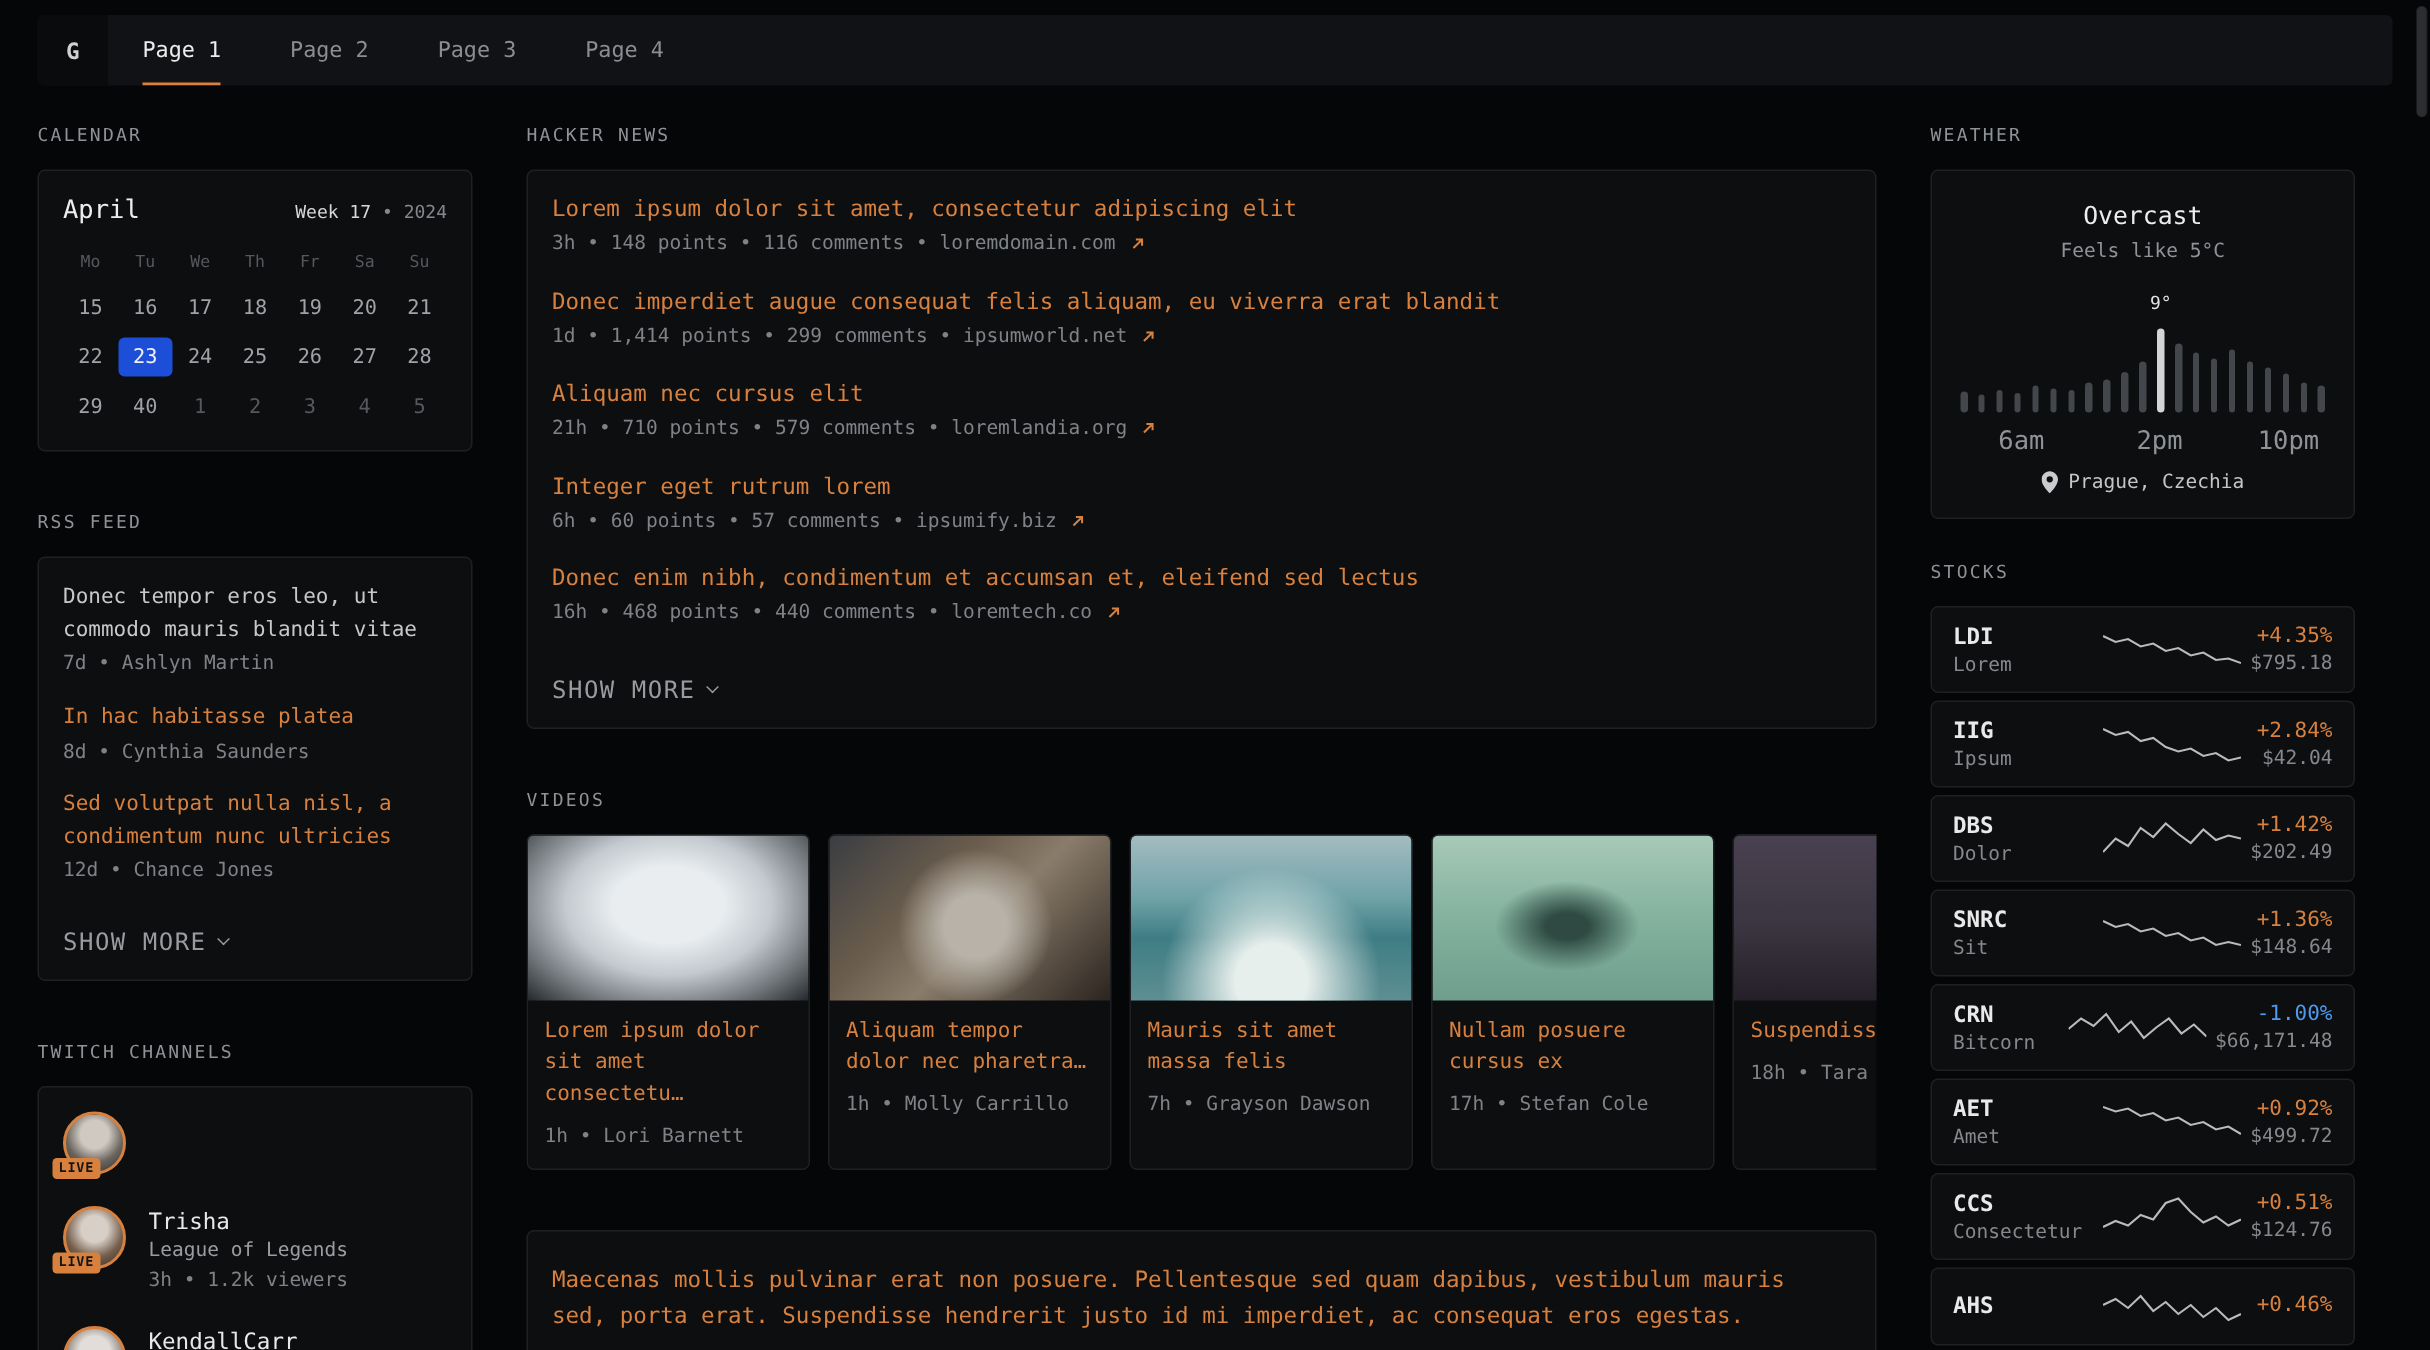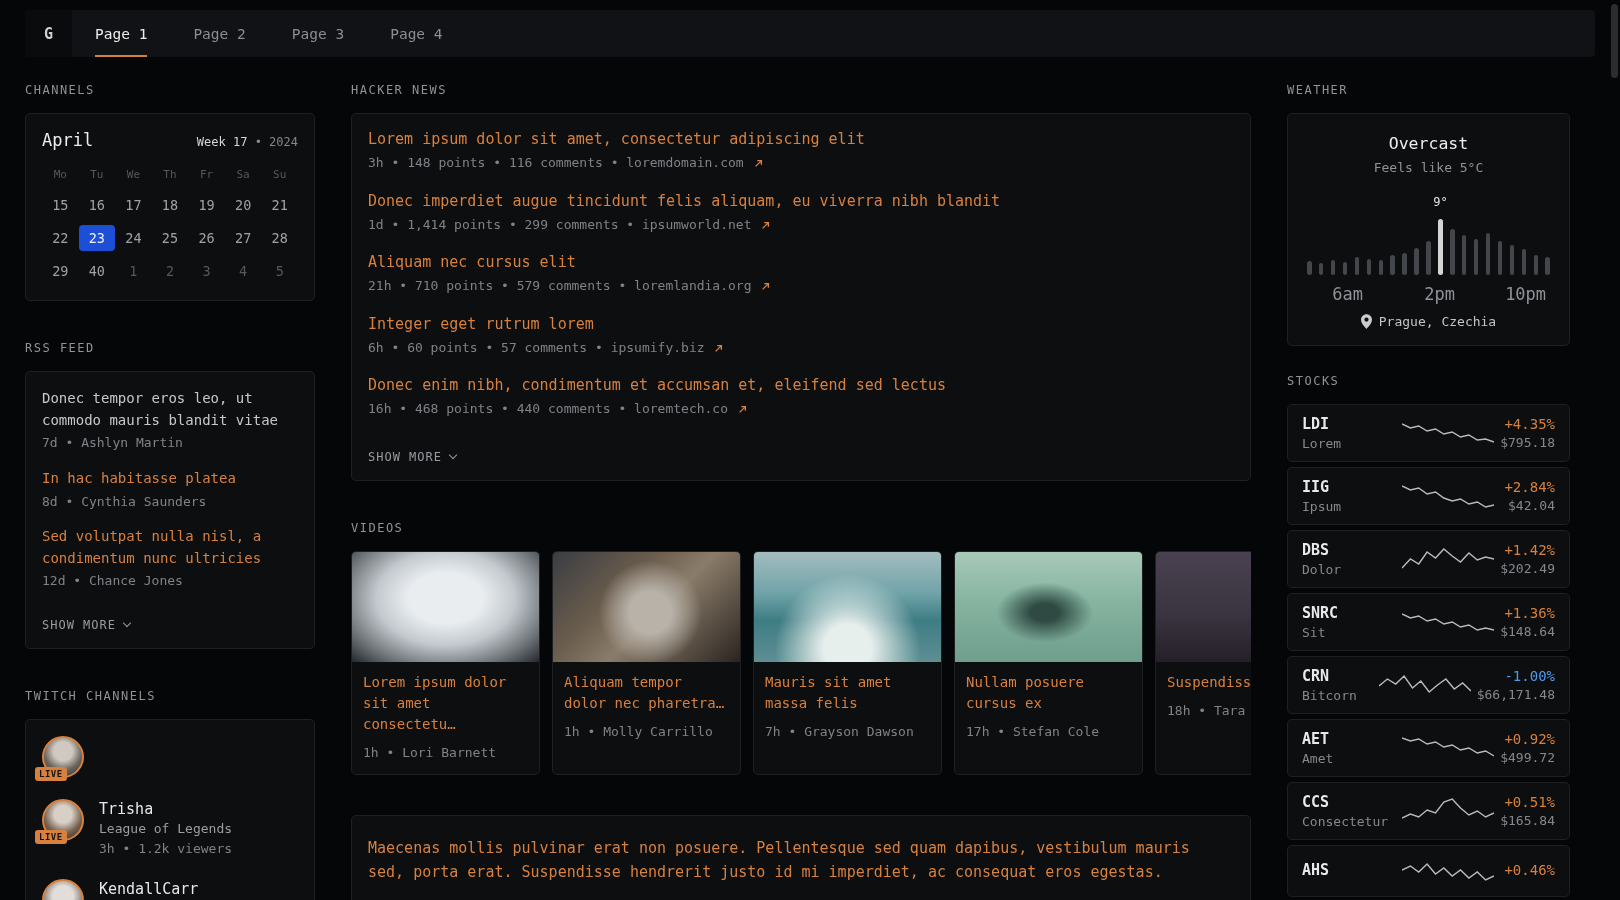--- a/index.html
+++ b/index.html
@@ -20,21 +20,21 @@
   .tabs{display:flex;}
   .tab{position:relative;display:flex;align-items:center;padding:0 23px;color:#8a8d91;font-size:14.5px;cursor:pointer;}
   .tab.active{color:#ececec;}
   .tab.active::after{content:"";position:absolute;left:23px;right:23px;bottom:0;height:2px;background:var(--accent);}
   
   .columns{display:grid;grid-template-columns:290px minmax(0,1fr) 283px;gap:36px;margin:26px 50px 0 25px;}
   section{margin-bottom:40px;}
   .sec-label{font-size:12px;letter-spacing:1.5px;color:#8f9297;margin:0 0 16px;font-weight:normal;}
   .card{background:var(--card);border:1px solid var(--border);border-radius:5px;padding:16px;}
   .meta{font-size:13px;color:#7f8287;line-height:1.5;}
-  .show-more{display:inline-flex;align-items:center;gap:8px;font-size:12px;letter-spacing:1px;color:#989ba0;margin-top:12px;cursor:pointer;background:none;border:none;font-family:inherit;padding:0;}
+  .show-more{display:inline-flex;align-items:center;gap:8px;font-size:16px;letter-spacing:1px;color:#989ba0;margin-top:12px;cursor:pointer;background:none;border:none;font-family:inherit;padding:0;}
   .chev{width:6px;height:6px;border-right:1.5px solid currentColor;border-bottom:1.5px solid currentColor;transform:rotate(45deg);margin-top:-3px;}
   .ext{width:9px;height:9px;stroke:var(--accent);fill:none;stroke-width:1.5;vertical-align:-1px;margin-left:2px;}
   
   .cal-head{display:flex;justify-content:space-between;align-items:baseline;margin-bottom:14px;}
   .cal-month{font-size:17px;color:#eceded;}
   .cal-week{font-size:12px;color:#84878b;}
   .cal-week .wk{color:#d6d7d9;}
   .cal-grid{display:grid;grid-template-columns:repeat(7,1fr);row-gap:7px;text-align:center;}
   .cal-dow{font-size:11px;color:var(--dimmer);padding:4px 0;}
   .cal-day{font-size:13.5px;color:#9fa2a7;padding:5px 0;border-radius:4px;}
@@ -105,21 +105,21 @@
       <div class="tab">Page 2</div>
       <div class="tab">Page 3</div>
       <div class="tab">Page 4</div>
     </nav>
 </header>
 
 <main class="columns">
 
   <aside>
     <section>
-      <h2 class="sec-label">CHANNELS</h2>
+      <h2 class="sec-label">CALENDAR</h2>
       <div class="card">
         <div class="cal-head">
           <span class="cal-month">April</span>
           <span class="cal-week">
             <span class="wk">Week 17</span>
             <span>•</span>
             <span>2024</span>
           </span>
         </div>
         <div class="cal-grid" id="cal-grid">
@@ -218,21 +218,21 @@
       <h2 class="sec-label">HACKER NEWS</h2>
       <div class="card">
         <div id="hn-list">
             <div class="hn-item">
               <a class="hn-title">Lorem ipsum dolor sit amet, consectetur adipiscing elit</a>
               <div class="meta">3h • 148 points • 116 comments • loremdomain.com <svg viewBox="0 0 10 10" class="ext">
                   <path d="M1.8 8.2 L8.2 1.8 M3.6 1.8 H8.2 V6.4"></path>
                 </svg></div>
             </div>
             <div class="hn-item">
-              <a class="hn-title">Donec imperdiet augue tincidunt felis aliquam, eu viverra nibh blandit</a>
+              <a class="hn-title">Donec imperdiet augue consequat felis aliquam, eu viverra erat blandit</a>
               <div class="meta">1d • 1,414 points • 299 comments • ipsumworld.net <svg viewBox="0 0 10 10" class="ext">
                   <path d="M1.8 8.2 L8.2 1.8 M3.6 1.8 H8.2 V6.4"></path>
                 </svg></div>
             </div>
             <div class="hn-item">
               <a class="hn-title">Aliquam nec cursus elit</a>
               <div class="meta">21h • 710 points • 579 comments • loremlandia.org <svg viewBox="0 0 10 10" class="ext">
                   <path d="M1.8 8.2 L8.2 1.8 M3.6 1.8 H8.2 V6.4"></path>
                 </svg></div>
             </div>
@@ -434,21 +434,21 @@
           <div class="stock-row">
             <div class="s-left">
               <div class="s-ticker">CCS</div>
               <div class="s-name">Consectetur</div>
             </div>
             <svg viewBox="0 0 92 30" class="spark">
               <polyline points="0.0,22 8.4,18 16.7,21 25.1,14 33.5,17 41.8,6 50.2,3 58.5,12 66.9,19 75.3,15 83.6,21 92.0,17"></polyline>
             </svg>
             <div class="s-right">
               <div class="s-change">+0.51%</div>
-              <div class="s-price">$165.84</div>
+              <div class="s-price">$124.76</div>
             </div>
           </div>
           <div class="stock-row">
             <div class="s-left">
               <div class="s-ticker">AHS</div>
               <div class="s-name"></div>
             </div>
             <svg viewBox="0 0 92 30" class="spark">
               <polyline points="0.0,14 8.4,10 16.7,16 25.1,8 33.5,18 41.8,12 50.2,20 58.5,14 66.9,22 75.3,16 83.6,24 92.0,20"></polyline>
             </svg>

